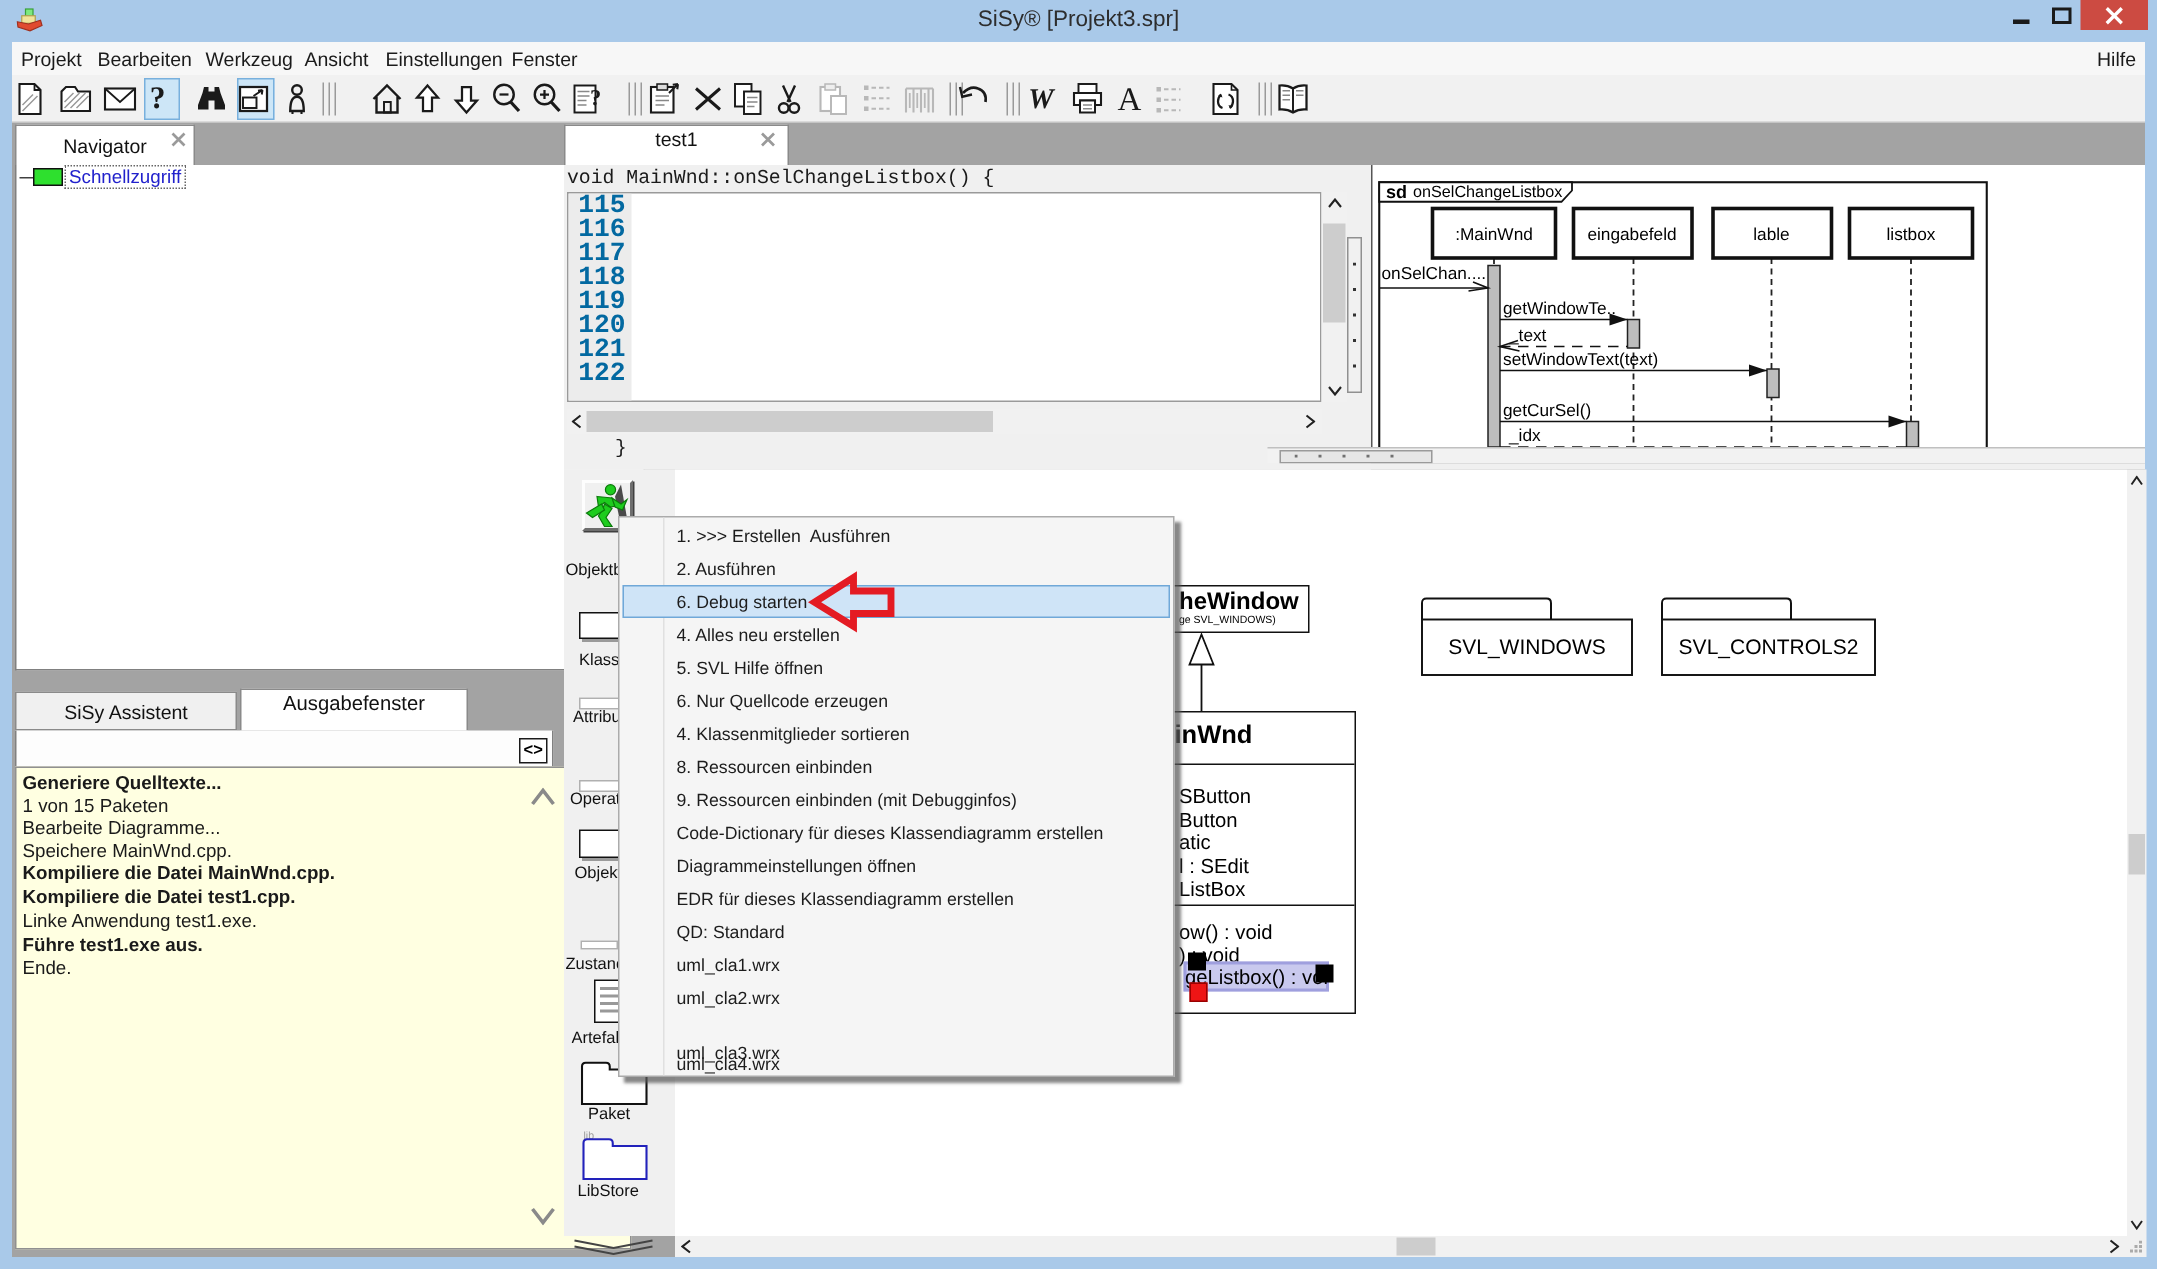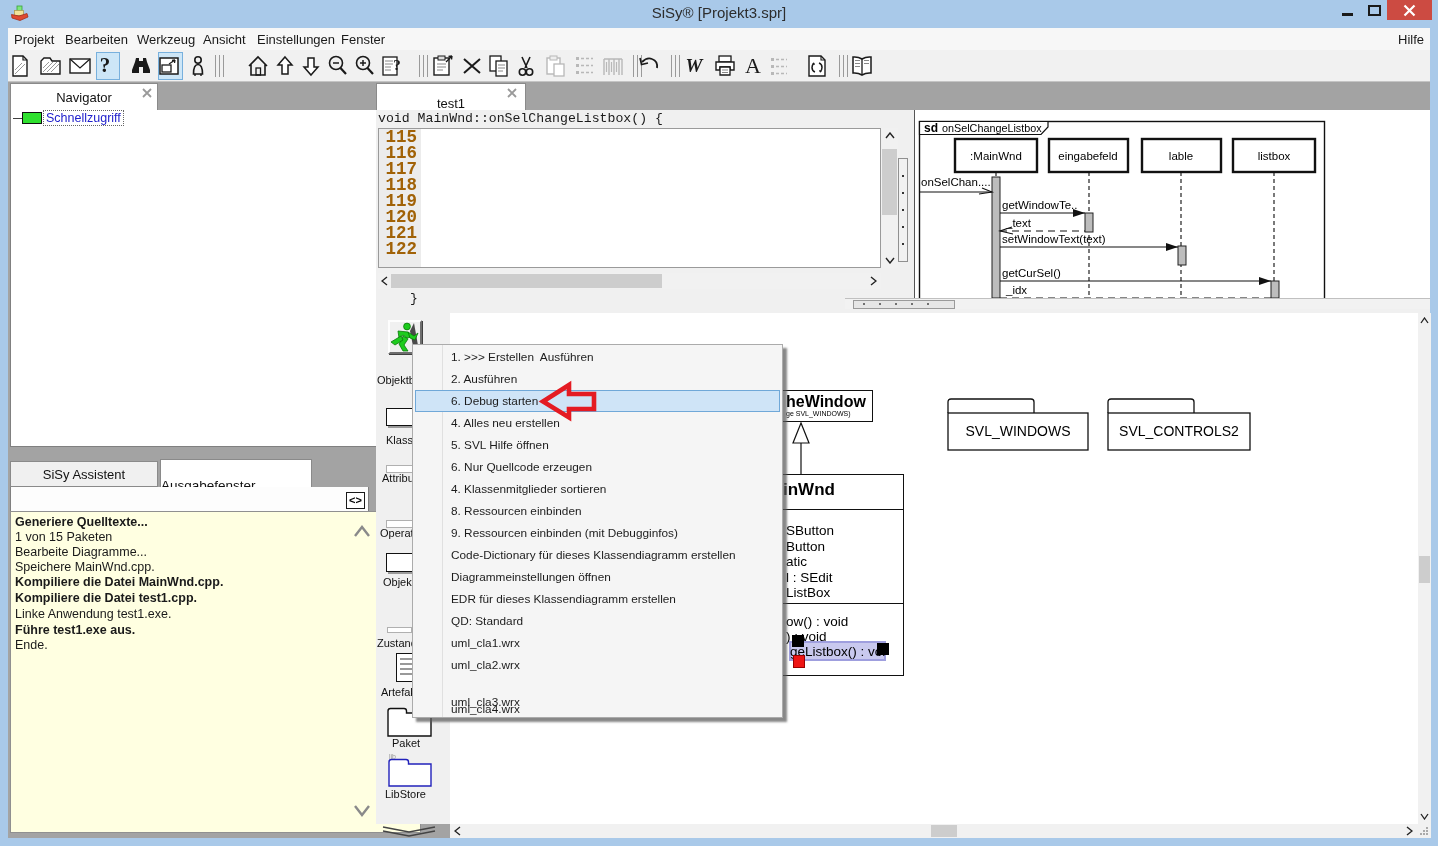--- a/index.html
+++ b/index.html
@@ -181,37 +181,37 @@
     <div class="abs" style="left:839px;top:55px;width:1px;height:22px;background:#9a9a9a;"></div>
     <svg class="abs" style="left:842px;top:54px;" width="24" height="24" viewBox="0 0 24 24">
       <path d="M12 5 Q8 2.5 3 3 L3 19 Q8 18.5 12 21 Q16 18.5 21 19 L21 3 Q16 2.5 12 5 Z" fill="#fff" stroke="#1a1a1a" stroke-width="1.5"></path>
       <path d="M12 5 L12 21" stroke="#1a1a1a" stroke-width="1.3"></path>
       <path d="M5 6.5 L10 6.5 M5 9.5 L10 9.5 M5 12.5 L10 12.5 M14 6.5 L19 6.5 M14 9.5 L19 9.5" stroke="#888" stroke-width="1"></path>
     </svg>
 </div>
 
 <div class="abs" style="left:8px;top:82px;width:1422px;height:756px;background:#a3a3a3;"></div>
 
-<div class="abs" style="left:10px;top:83px;width:148px;height:27px;background:#fff;border:1px solid #8a8a8a;border-bottom:none;">
+<div class="abs" style="left:10px;top:83px;width:120px;height:27px;background:#fff;border:1px solid #8a8a8a;border-bottom:none;">
   <div style="text-align:center;font-size:13px;color:#111;padding-top:6px;">Navigator</div>
   <svg class="abs" style="right:5px;top:4px;" width="10" height="10" viewBox="0 0 10 10">
       <path d="M1 1 L9 9 M9 1 L1 9" stroke="#9a9a9a" stroke-width="1.8"></path>
     </svg>
 </div>
 <div class="abs" style="left:10px;top:110px;width:420px;height:337px;background:#fff;border:1px solid #808080;border-top:none;">
   <div class="abs" style="left:2px;top:8px;width:11px;height:1px;background:#404040;"></div>
   <div class="abs" style="left:11px;top:2px;width:20px;height:12px;background:#2ee02e;border:1px solid #101010;"></div>
   <div class="abs" style="left:32px;top:0px;border:1px dotted #666;padding:0 2px;font-size:12.5px;color:#2121cc;">Schnellzugriff</div>
 </div>
 
 <div class="abs" style="left:10px;top:461px;width:148px;height:26px;background:#f0f0f0;border:1px solid #8a8a8a;">
   <div style="text-align:center;font-size:13px;color:#111;padding-top:5px;">SiSy Assistent</div>
 </div>
 <div class="abs" style="left:160px;top:459px;width:152px;height:28px;background:#fff;border:1px solid #8a8a8a;border-bottom:none;">
-  <div style="text-align:left;font-size:13.5px;color:#111;padding-top:18px;">Ausgabefenster</div>
+  <div style="text-align:center;font-size:13.5px;color:#111;padding-top:1px;">Ausgabefenster</div>
 </div>
 <div class="abs" style="left:10px;top:487px;width:359px;height:24px;background:#fdfdfd;border-left:1px solid #808080;border-right:1px solid #808080;"></div>
 <div class="abs" style="left:346px;top:492px;width:19px;height:17px;background:#fff;border:1px solid #1a1a1a;font-size:11px;font-weight:bold;text-align:center;line-height:15px;">&lt;&gt;</div>
 <div id="output" class="abs" style="left:10px;top:511px;width:411px;height:322px;background:#ffffe1;border:1px solid #909090;font-size:12.5px;color:#1a1a1a;">
   <div class="abs" style="left:4px;top:3px;font-weight:bold;">Generiere Quelltexte...</div>
   <div class="abs" style="left:4px;top:18px;">1 von 15 Paketen</div>
   <div class="abs" style="left:4px;top:33px;">Bearbeite Diagramme...</div>
   <div class="abs" style="left:4px;top:48px;">Speichere MainWnd.cpp.</div>
   <div class="abs" style="left:4px;top:63px;font-weight:bold;">Kompiliere die Datei MainWnd.cpp.</div>
   <div class="abs" style="left:4px;top:79px;font-weight:bold;">Kompiliere die Datei test1.cpp.</div>
@@ -221,29 +221,29 @@
   <svg class="abs" style="left:342px;top:13px;" width="18" height="13">
       <path d="M2 11 L9 2 L16 11" stroke="#8a8a8a" stroke-width="2.4" fill="none"></path>
     </svg>
   <svg class="abs" style="left:342px;top:292px;" width="18" height="13">
       <path d="M2 2 L9 11 L16 2" stroke="#8a8a8a" stroke-width="2.4" fill="none"></path>
     </svg>
 </div>
 
 <div class="abs" style="left:376px;top:110px;width:538px;height:203px;background:#f0f0f0;"></div>
 <div class="abs" style="left:376px;top:83px;width:150px;height:27px;background:#fff;border:1px solid #8a8a8a;border-bottom:none;">
-  <div style="text-align:center;font-size:13px;color:#111;padding-top:12px;">test1</div>
+  <div style="text-align:center;font-size:13px;color:#111;padding-top:1px;">test1</div>
   <svg class="abs" style="right:8px;top:4px;" width="10" height="10" viewBox="0 0 10 10">
       <path d="M1 1 L9 9 M9 1 L1 9" stroke="#9a9a9a" stroke-width="1.8"></path>
     </svg>
 </div>
 <div class="abs mono" style="left:378px;top:111px;font-size:13.2px;color:#1a1a1a;">void MainWnd::onSelChangeListbox() {</div>
 <div id="codebox" class="abs" style="left:378px;top:128px;width:503px;height:140px;background:#fff;border:1px solid #9a9a9a;overflow:hidden;">
   <div class="abs" style="left:0;top:0;width:42px;height:140px;background:#ececec;"></div>
-  <div class="abs mono" style="left:0;top:0;width:38px;text-align:right;font-size:17.5px;font-weight:bold;line-height:16px;color:#a16207;">115<br>116<br>117<br>118<br>119<br>120<br>121<br>122</div>
+  <div class="abs mono" style="left:0;top:0;width:38px;text-align:right;font-size:17.5px;font-weight:bold;line-height:16px;color:#0369a1;">115<br>116<br>117<br>118<br>119<br>120<br>121<br>122</div>
 </div>
 
 <div class="abs" style="left:881px;top:128px;width:17px;height:140px;background:#f1f1f1;">
   <svg class="abs" style="left:4px;top:4px;" width="10" height="7">
       <path d="M1 6 L5 1 L9 6" stroke="#222" stroke-width="1.4" fill="none"></path>
     </svg>
   <div class="abs" style="left:1px;top:21px;width:15px;height:66px;background:#cdcdcd;"></div>
   <svg class="abs" style="left:4px;top:129px;" width="10" height="7">
       <path d="M1 1 L5 6 L9 1" stroke="#222" stroke-width="1.4" fill="none"></path>
     </svg>

